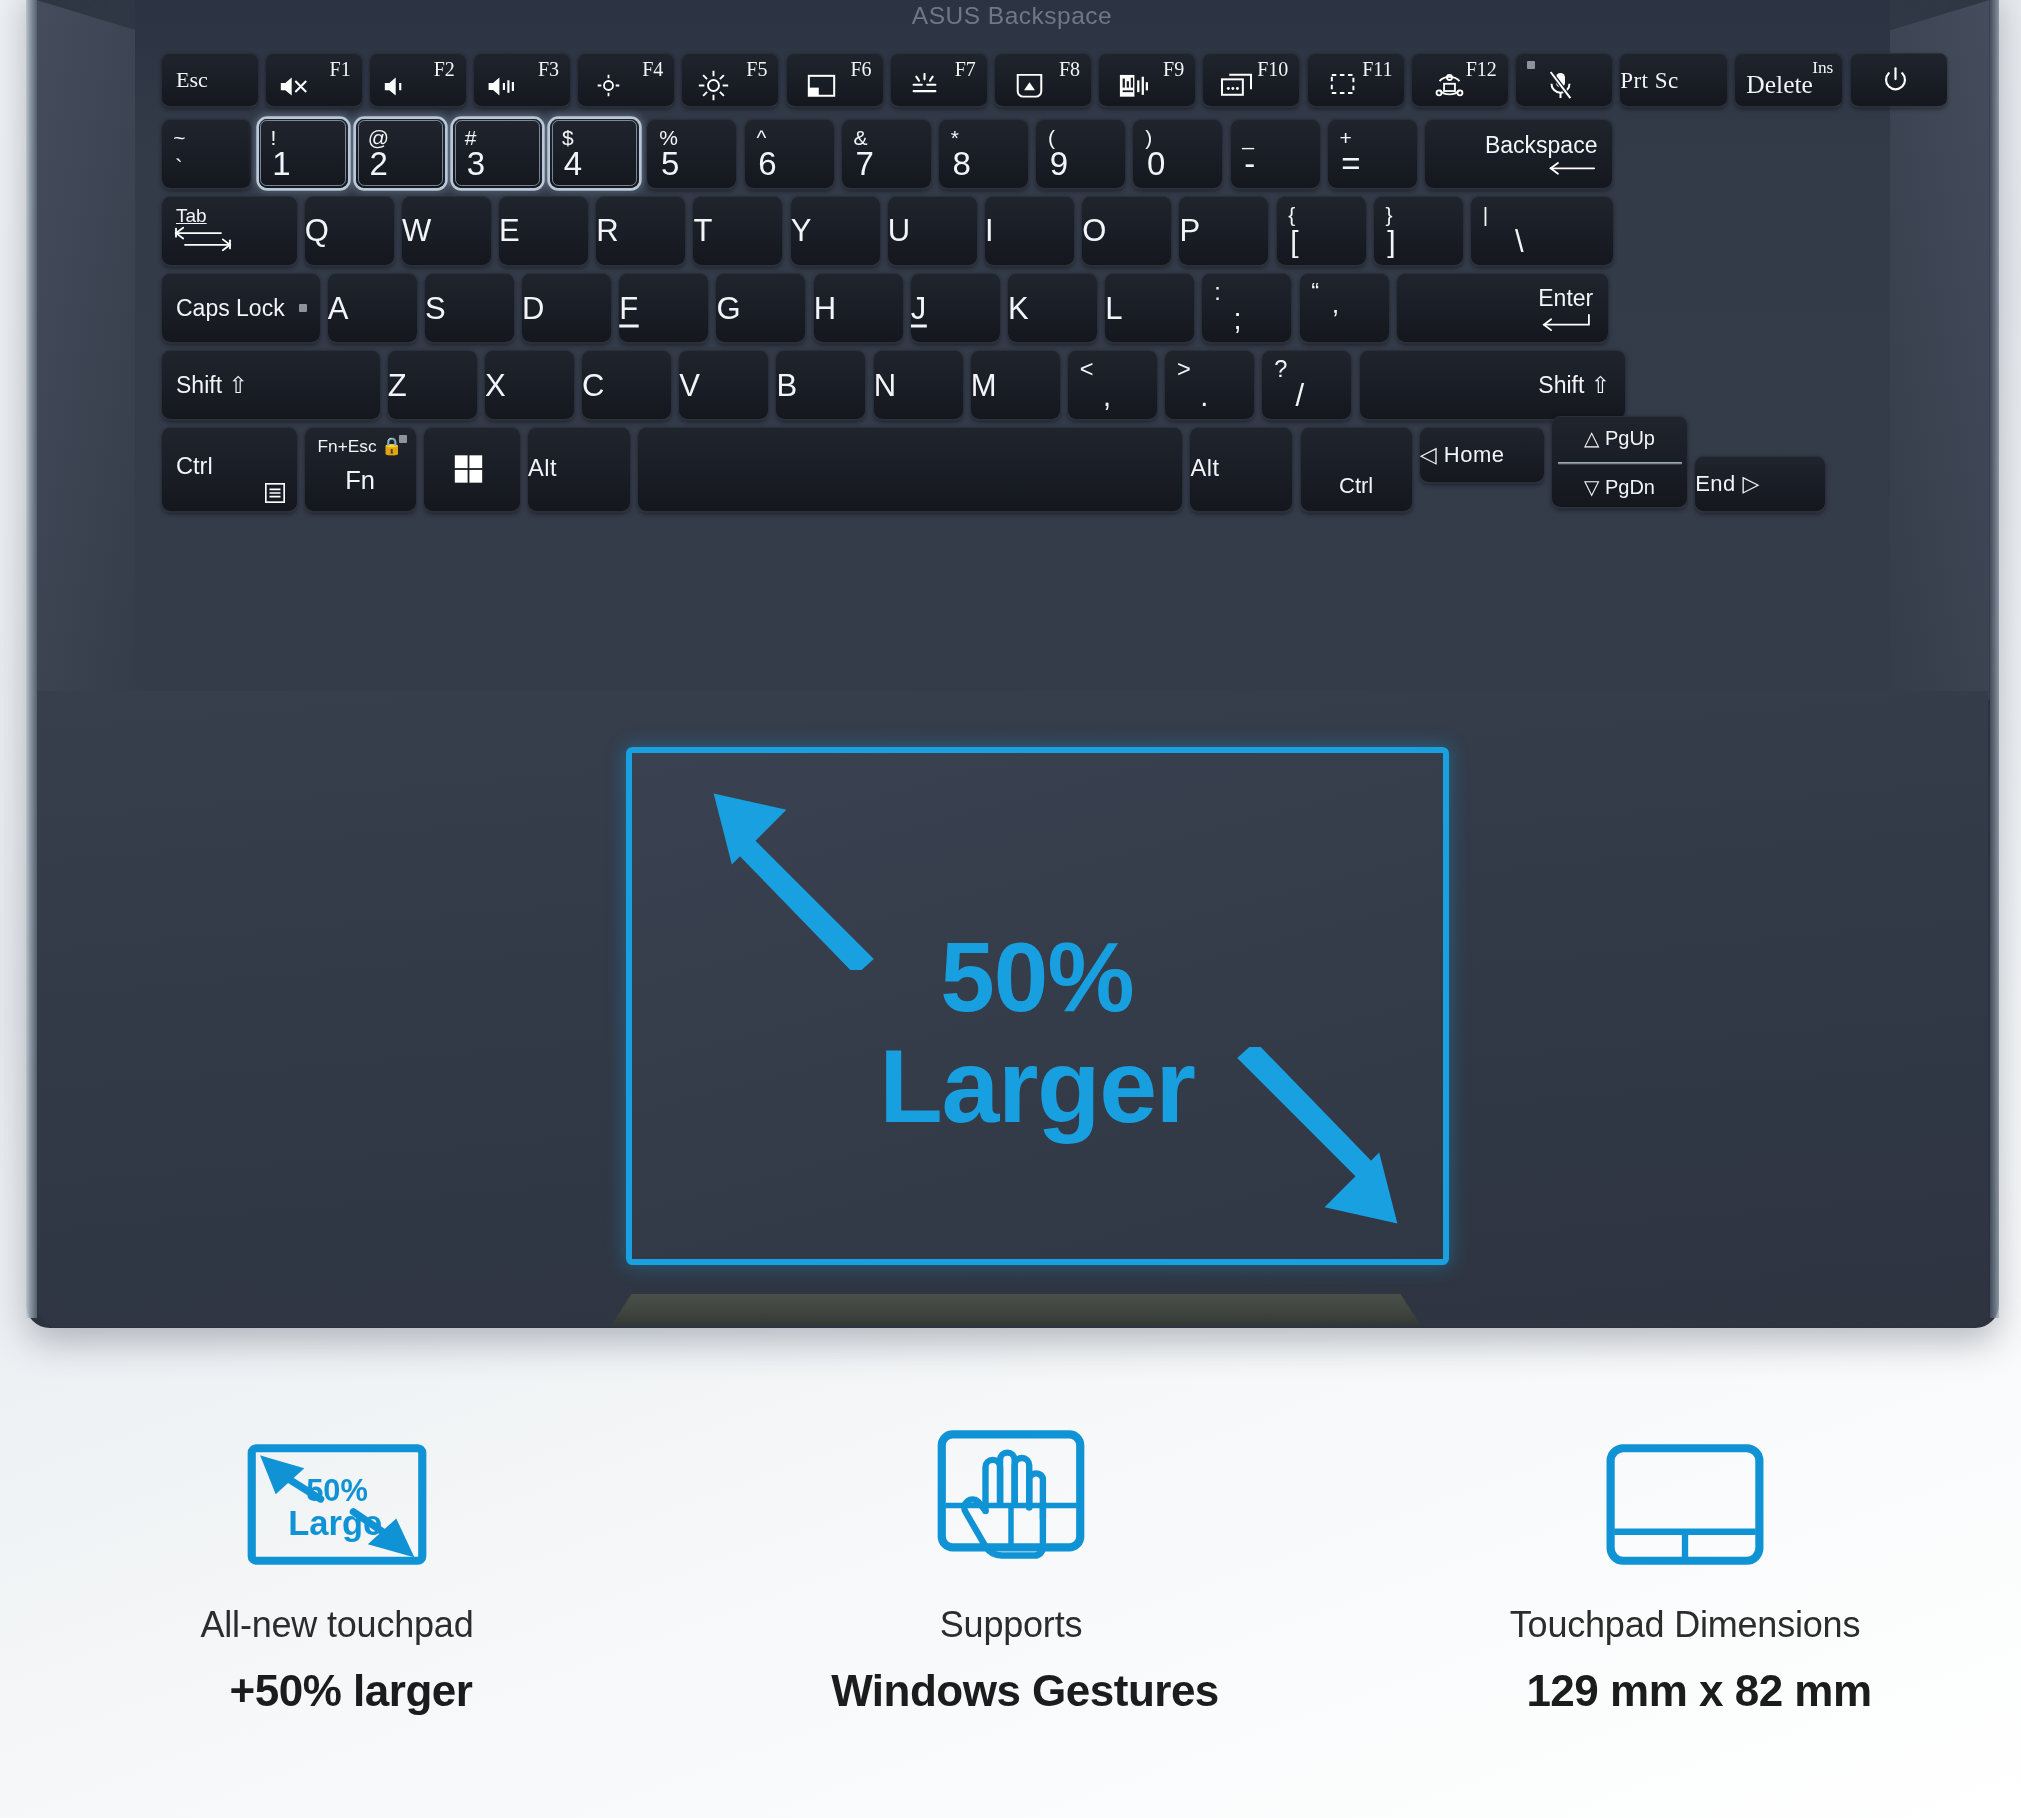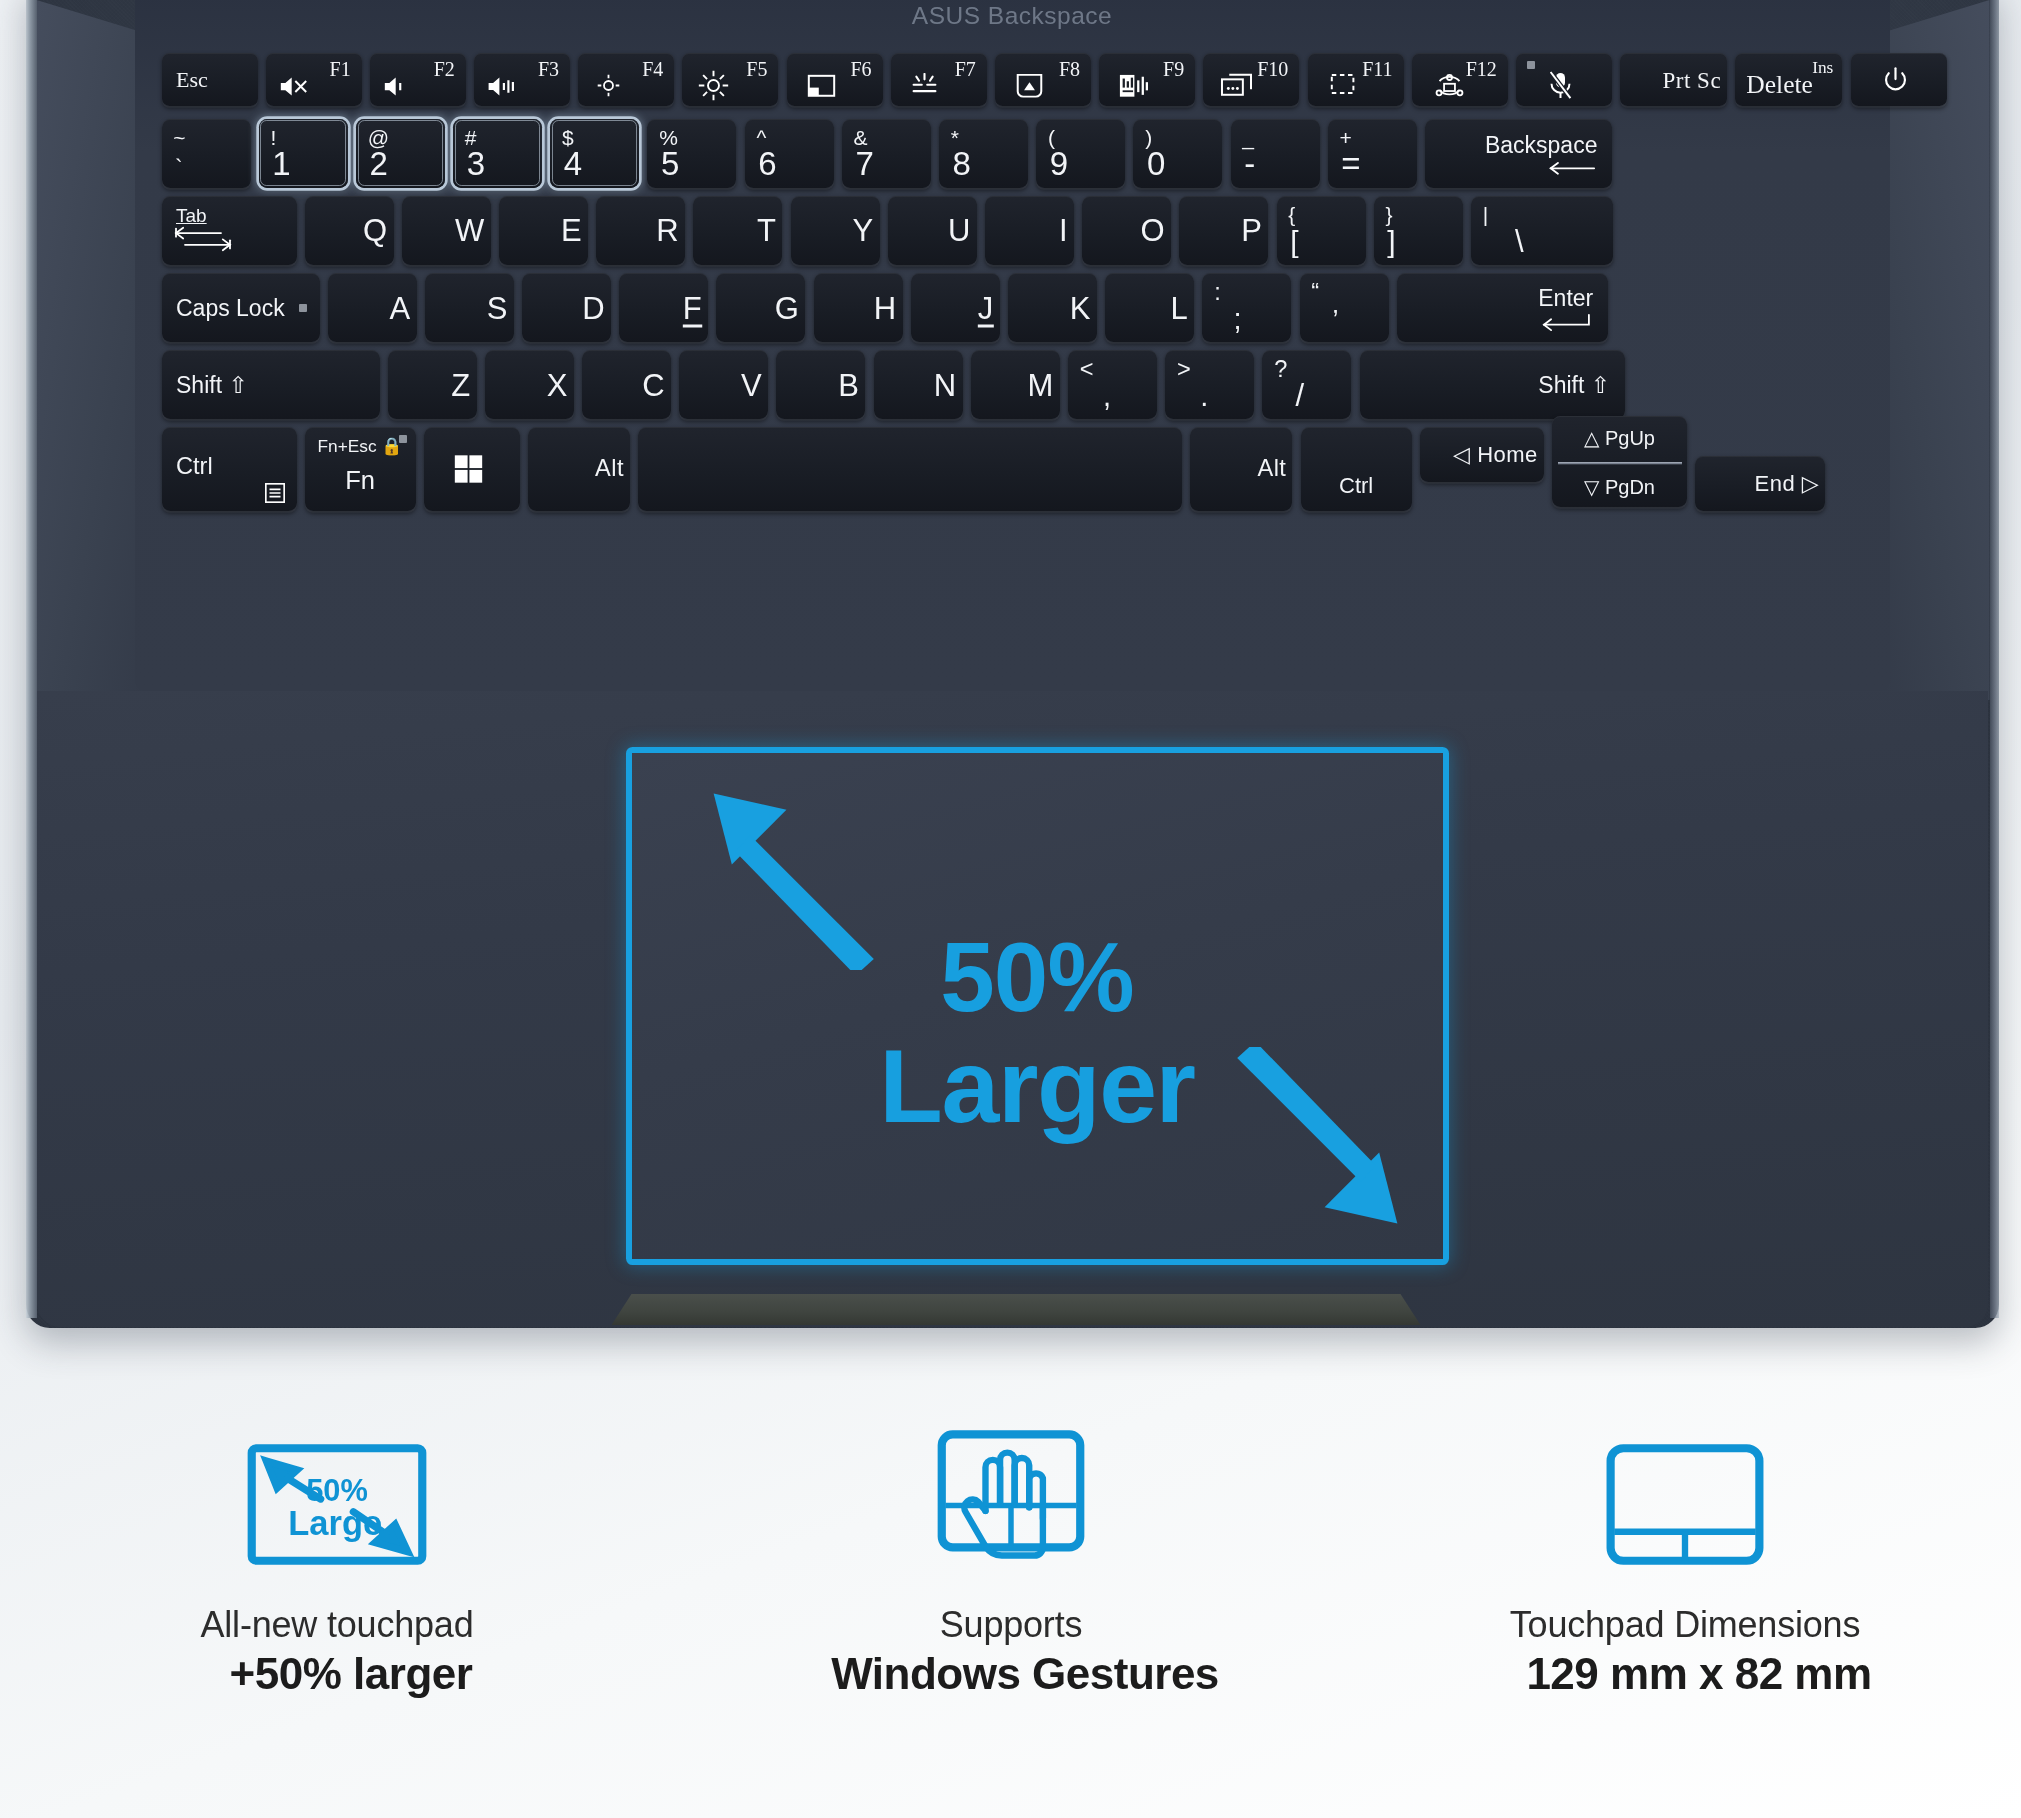--- a/index.html
+++ b/index.html
@@ -122,21 +122,21 @@
     flex: 0 0 auto;
     overflow: hidden;
   }
   .fn-row .key { height: 53px; border-radius: 7.3px; }
 
   .key .center {
     position: absolute;
     left: 0; right: 6px;
     top: 50%;
     transform: translateY(-50%);
-    text-align: right;
+    text-align: left;
     font-size: 31px;
     font-weight: 300;
     letter-spacing: 0.5px;
     line-height: 1;
   }
   .key .tl {
     position: absolute;
     left: 11.8px; top: 8.2px;
     font-size: 21px;
     font-weight: 300;
@@ -315,21 +315,21 @@
     color: #2c2c2c;
     font-weight: 400;
     letter-spacing: -0.2px;
     margin-top: 12.7px;
   }
   .feat .cap2 {
     font-size: 44px;
     color: #1c1c1c;
     font-weight: bold;
     letter-spacing: -0.5px;
-    margin-top: 3px;
+    margin-top: 20px;
     padding-left: 28px;
   }
 </style>
 </head>
 <body>
 
 <div id="page">
 
   <div id="laptop">
     <div class="deck"></div>

